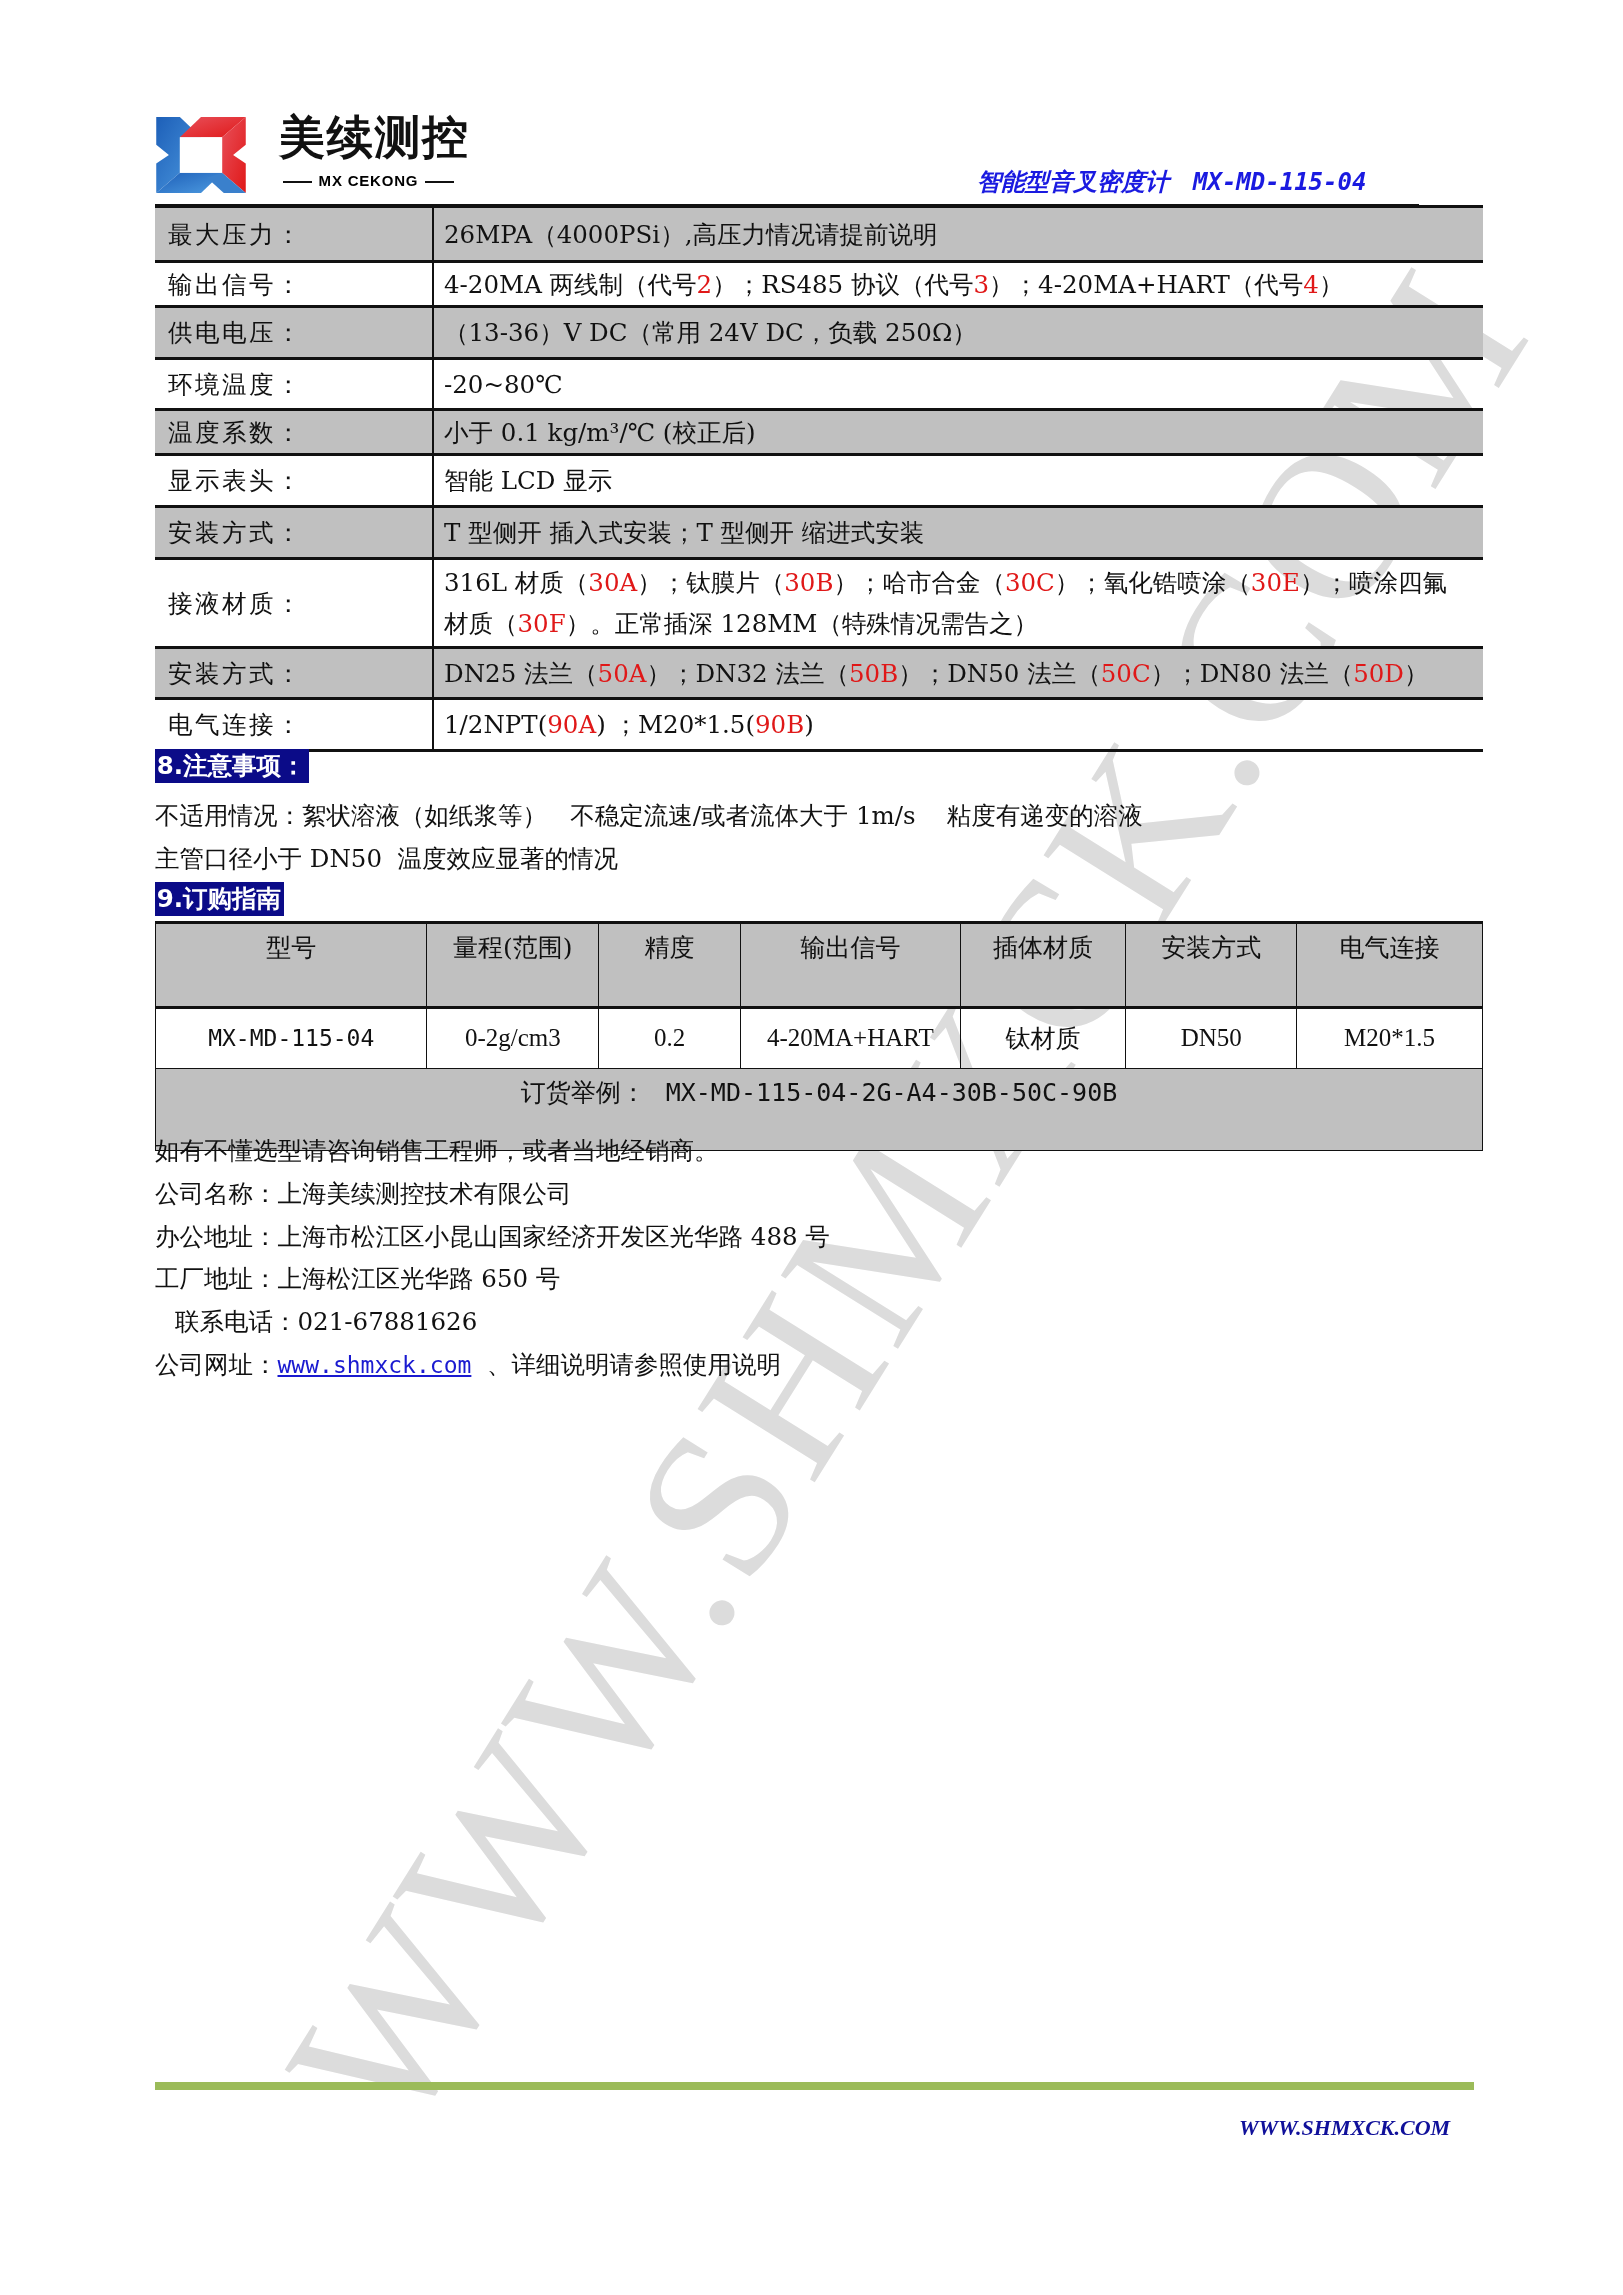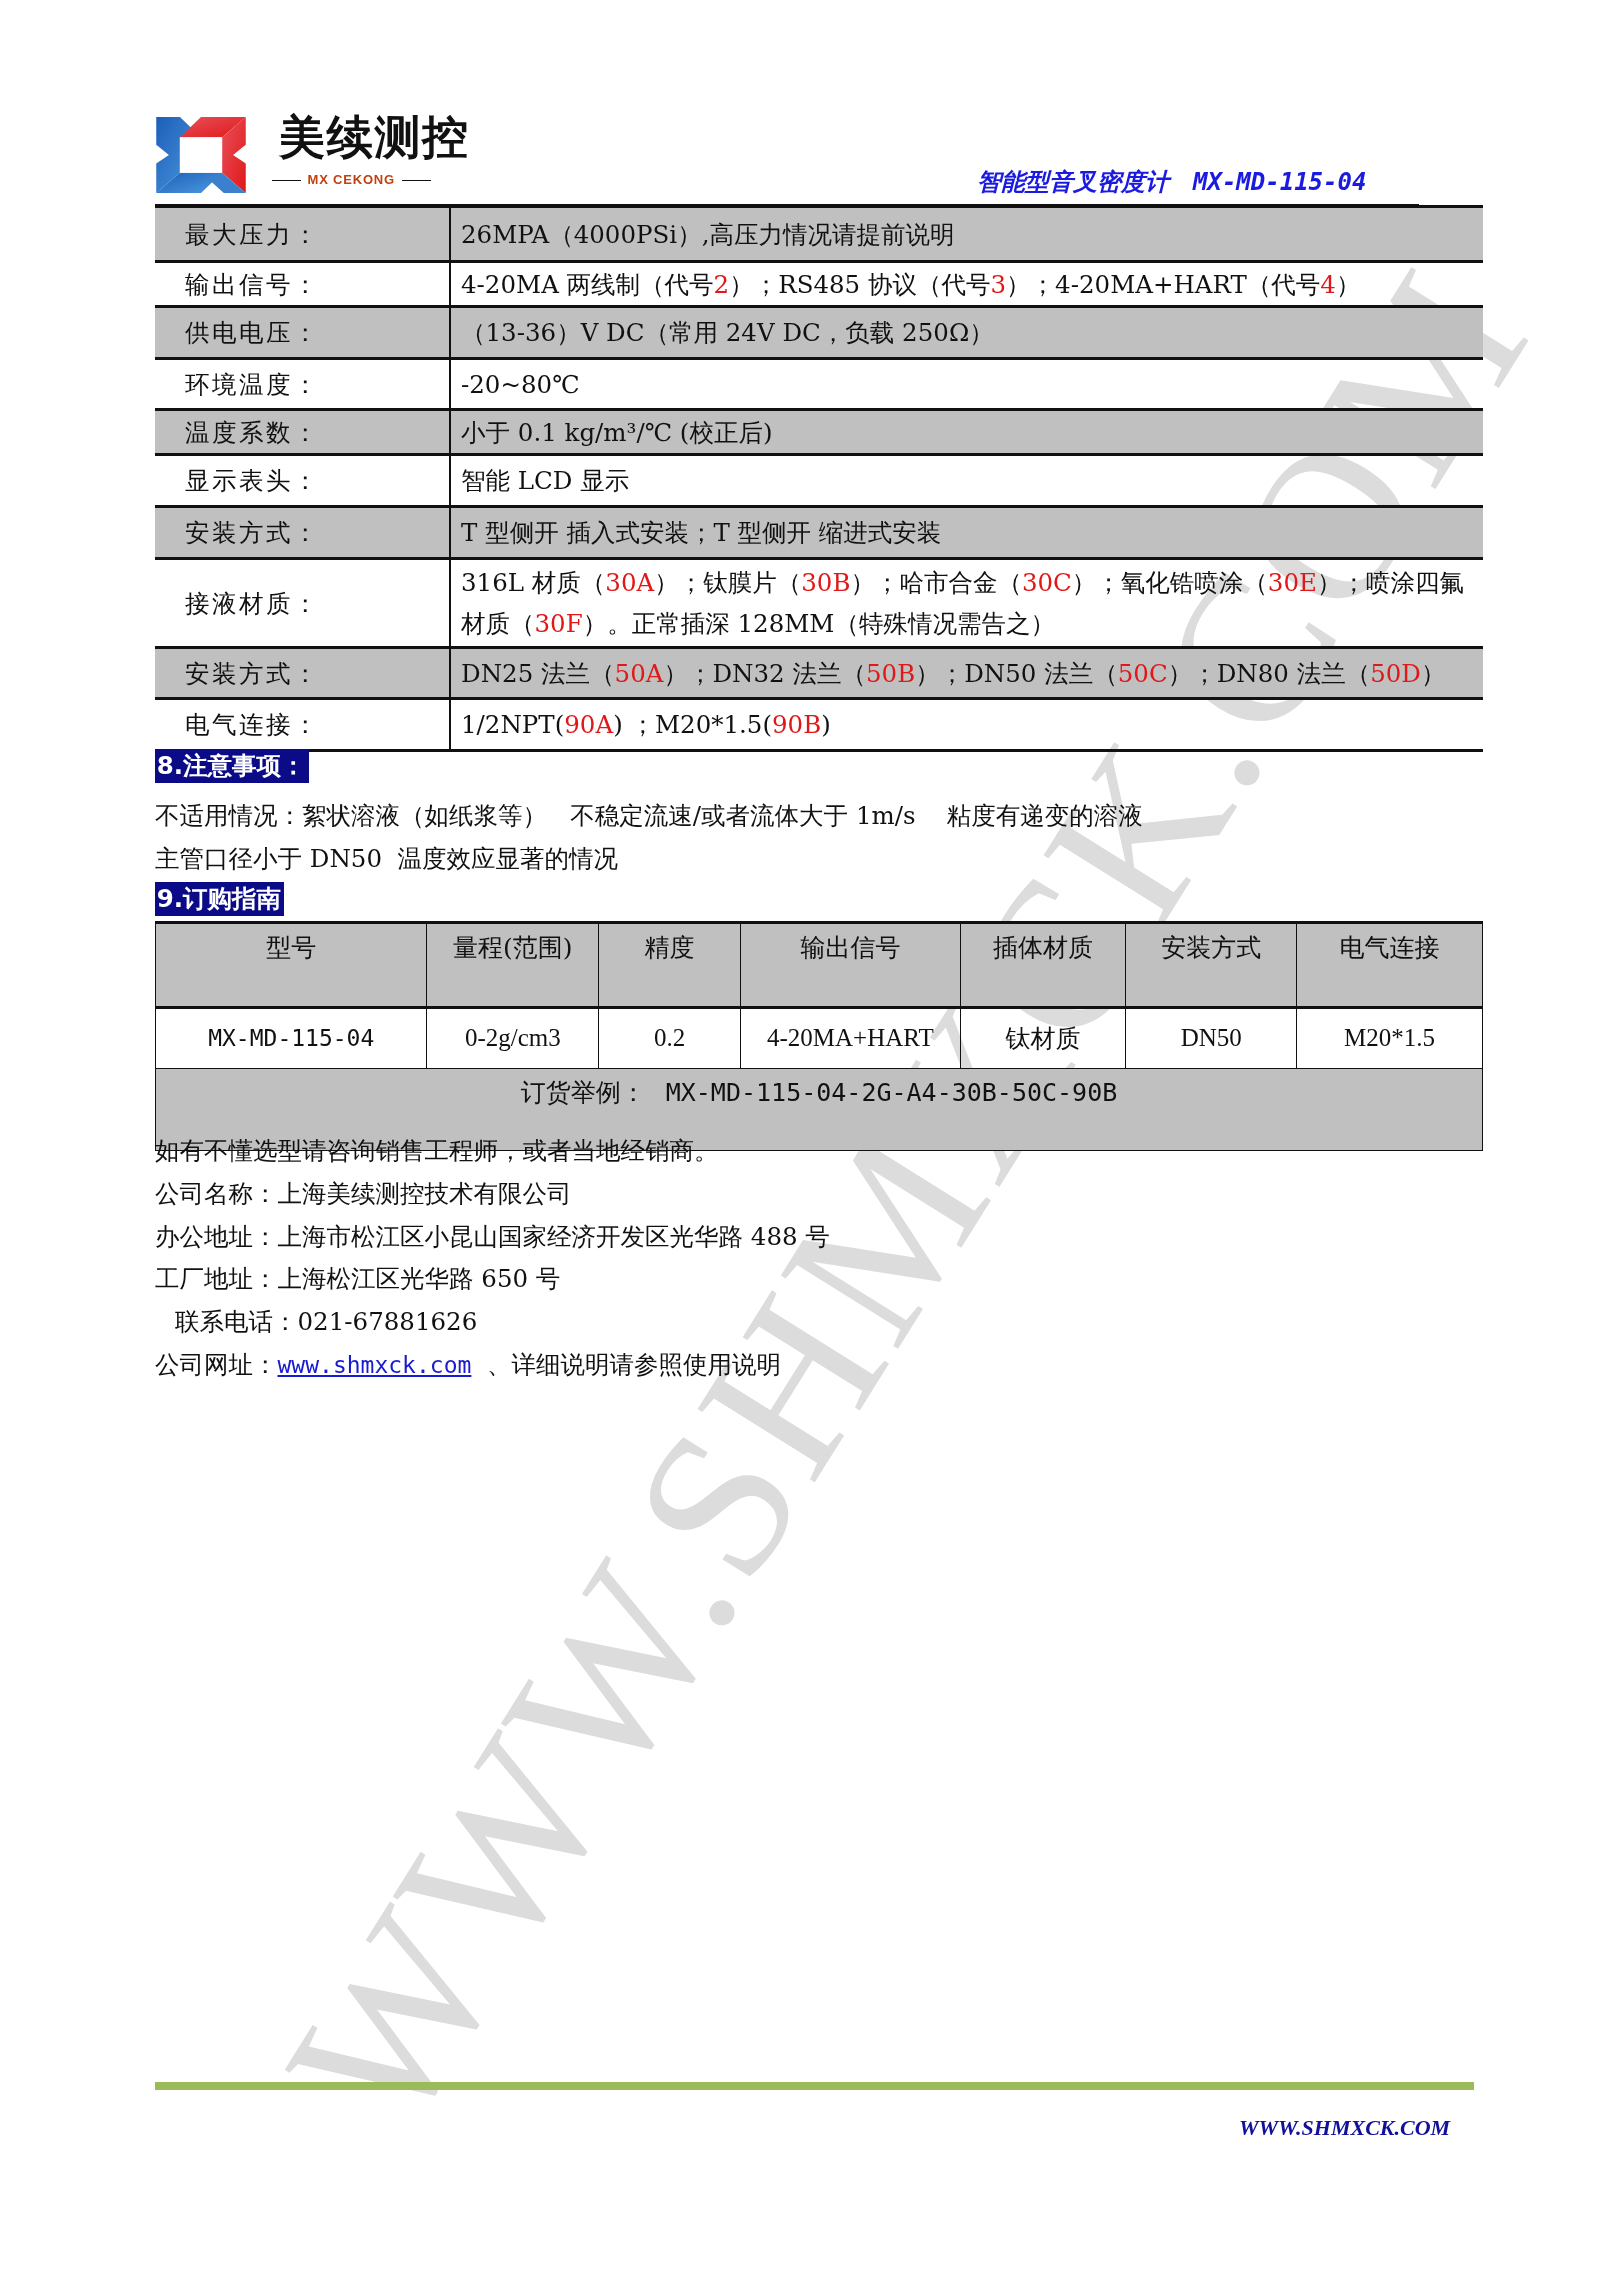--- a/index.html
+++ b/index.html
@@ -11,33 +11,33 @@
   .watermark { position:absolute; left:-135px; top:1124px; width:2029px; text-align:center;
     font-family:"Liberation Serif","DejaVu Serif",serif; font-size:211px; letter-spacing:5px;
     color:#dcdcdc; transform:rotate(-58deg); transform-origin:50% 50%; z-index:0; white-space:nowrap;
     transform-style:flat; }
   .content { position:absolute; left:0; top:0; width:1623px; height:2295px; z-index:1; }
 
   
   .logo-icon { left:156px; top:117px; width:90px; height:76px; }
   .logo-cn { left:279px; top:112px; font-family:"DejaVu Sans","Liberation Sans",sans-serif;
     font-weight:bold; font-size:46px; letter-spacing:1.7px; color:#111; line-height:51px; }
-  .logo-en { left:265px; top:172px; font-family:"Liberation Sans","DejaVu Sans",sans-serif;
-    font-weight:bold; font-size:13px; color:#c2410c; letter-spacing:0.8px; white-space:nowrap; }
+  .logo-en { left:276px; top:172px; font-family:"Liberation Sans","DejaVu Sans",sans-serif;
+    font-weight:bold; font-size:15px; color:#000000; letter-spacing:0.8px; white-space:nowrap; }
   .logo-en .dash { display:inline-block; width:29px; height:1.7px; background:#111; vertical-align:middle; margin:0 6.8px; }
   .doc-title { left:977px; top:166px; font-family:"DejaVu Sans","Liberation Sans",sans-serif;
     font-style:italic; font-weight:bold; font-size:24px; color:#1a1ae0; white-space:nowrap; }
   .doc-title .model { margin-left:24px; font-family:"DejaVu Sans Mono","Liberation Mono",monospace; }
   .header-rule { left:155px; top:204px; width:1264px; height:2.5px; background:#111; }
 
   
   .spec { position:absolute; left:155px; top:205px; width:1328px; border-collapse:collapse; }
   .spec td { border-top:3.4px solid #111; border-bottom:3.4px solid #111; font-size:24.5px; padding:0 0 0 10px;
     vertical-align:middle; line-height:39px; }
-  .spec td.lbl { width:264px; border-right:2.5px solid #111; letter-spacing:2.5px; padding-left:30px; }
+  .spec td.lbl { width:264px; border-right:2.5px solid #111; letter-spacing:2.5px; padding-left:13px; }
   .spec tr.gray td { background:#c0c0c0; }
   .spec tr.white td { background:rgba(255,255,255,0.0); }
   .red { color:#e01818; }
 
   
   .sec-head { background:#0b0b88; color:#fff; font-family:"DejaVu Sans","Liberation Sans",sans-serif;
     font-weight:bold; font-size:24.5px; line-height:34px; padding:0 3.4px 0 1.7px; }
   .para { font-size:24.5px; line-height:34px; white-space:pre; }
 
   

